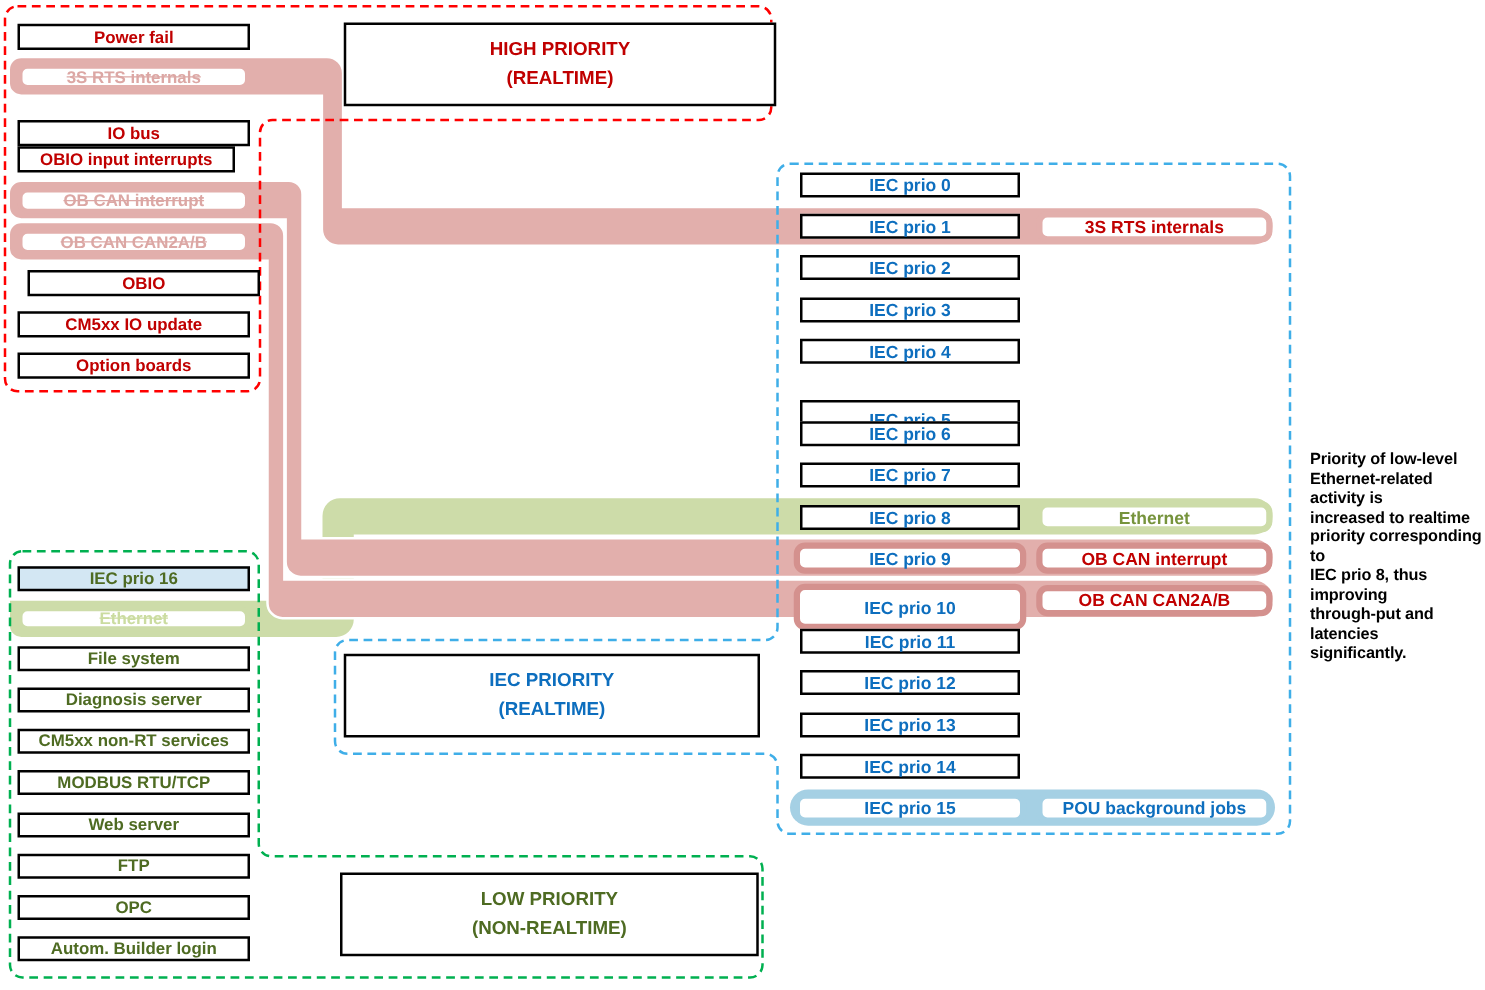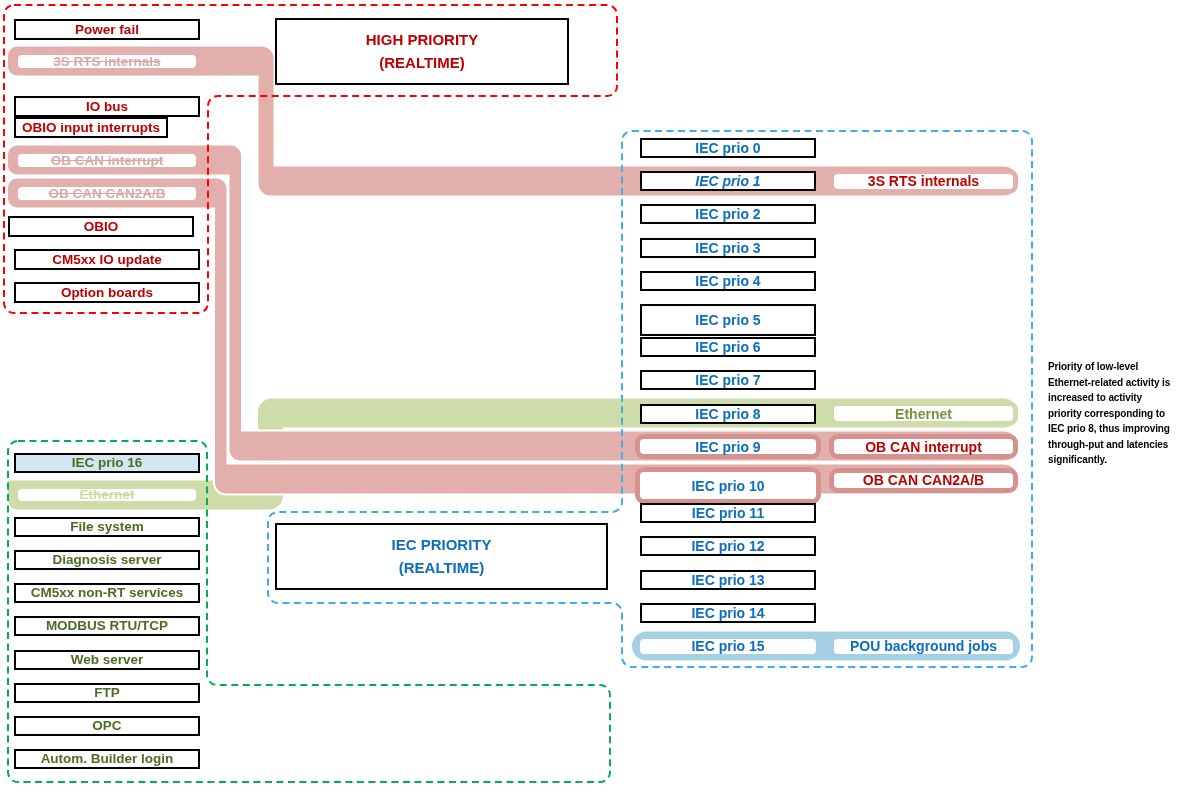--- a/index.html
+++ b/index.html
@@ -13,21 +13,21 @@
   .v-olive{color:var(--olive_dark);}
   .v-blue{color:var(--blue_text);font-size:14px;}
   .v-faded_red{color:var(--red_faded);text-decoration:line-through;border:4px solid var(--band_pink);border-radius:8px;}
   .v-faded_green{color:var(--green_faded);text-decoration:line-through;border:4px solid var(--band_green);border-radius:8px;}
   .v-iec16{color:var(--olive_dark);background:var(--iec16_bg);}
   .wrapbox{border-width:5px;border-radius:9px;font-size:14px;}
   .titlebox{position:absolute;box-sizing:border-box;background:#fff;border:2px solid #000;
             display:flex;flex-direction:column;align-items:center;justify-content:center;
             font-weight:700;font-size:15px;line-height:1.5;text-align:center;}
   .annotation{position:absolute;left:1048px;top:359px;width:140px;color:#000;
-              font-weight:700;font-size:10px;line-height:15.5px;letter-spacing:-0.1px;}
+              font-weight:700;font-size:13px;line-height:15.5px;letter-spacing:-0.1px;}
 </style>
 </head>
 <body>
 
 <div id="stage">
 
   <svg class="layer" width="1188" height="792">
 
     <path style="fill:var(--band_green)" stroke="#fff" stroke-width="4" paint-order="stroke" d="M 8 480.5 H 258 V 412.5 A 14 14 0 0 1 272 398.5 H 1003.5 A 14.5 14.5 0 1 1 1003.5 427.5
              H 283 V 495.5 A 14 14 0 0 1 269 509.5 H 17 A 9 9 0 0 1 8 500.5 Z"></path>
@@ -52,59 +52,63 @@
              A 10 10 0 0 0 208 106 V 303 A 10 10 0 0 1 198 313 H 14 A 10 10 0 0 1 4 303
              V 15 A 10 10 0 0 1 14 5 Z"></path>
     <path fill="none" style="stroke:var(--dash_blue)" stroke-width="2" stroke-dasharray="7 4.5" d="M 632 131 H 1022 A 10 10 0 0 1 1032 141 V 657 A 10 10 0 0 1 1022 667 H 632
              A 10 10 0 0 1 622 657 V 613 A 10 10 0 0 0 612 603 H 278 A 10 10 0 0 1 268 593
              V 522 A 10 10 0 0 1 278 512 H 612 A 10 10 0 0 0 622 502 V 141 A 10 10 0 0 1 632 131 Z"></path>
     <path fill="none" style="stroke:var(--dash_green)" stroke-width="2" stroke-dasharray="7 4.5" d="M 18 441 H 197 A 10 10 0 0 1 207 451 V 675 A 10 10 0 0 0 217 685 H 600
              A 10 10 0 0 1 610 695 V 772 A 10 10 0 0 1 600 782 H 18 A 10 10 0 0 1 8 772
              V 451 A 10 10 0 0 1 18 441 Z"></path>
   </svg>
 
-  <div class="titlebox" style="left:275px;top:18px;width:294px;height:67px;color:var(--red_text)">
+  <div class="titlebox" style="left:275px;top:18px;width:346px;height:67px;color:var(--red_text)">
     <span>HIGH PRIORITY</span>
     <span>(REALTIME)</span>
   </div>
   <div class="titlebox" style="left:275px;top:523px;width:333px;height:67px;color:var(--blue_text)">
     <span>IEC PRIORITY</span>
     <span>(REALTIME)</span>
   </div>
+  <div class="titlebox" style="left:272px;top:698px;width:335px;height:67px;color:var(--olive_dark)">
+    <span>LOW PRIORITY</span>
+    <span>(NON-REALTIME)</span>
+  </div>
 
   <div id="left-red-list">
       <div class="item v-red" style="left: 14px; top: 19px; width: 186px; height: 21px;">Power fail</div>
       <div class="item v-faded_red" style="left: 14px; top: 51px; width: 186px; height: 21px;">3S RTS internals</div>
       <div class="item v-red" style="left: 14px; top: 84px; width: 186px; height: 21px; margin-top: 12px;">IO bus</div>
-      <div class="item v-red" style="left: 14px; top: 117px; width: 154px; height: 21px;">OBIO input interrupts</div>
+      <div class="item v-red" style="left: 14px; top: 117px; width: 174px; height: 21px;">OBIO input interrupts</div>
       <div class="item v-faded_red" style="left: 14px; top: 150px; width: 186px; height: 21px;">OB CAN interrupt</div>
       <div class="item v-faded_red" style="left: 14px; top: 183px; width: 186px; height: 21px;">OB CAN CAN2A/B</div>
-      <div class="item v-red" style="left: 8px; top: 216px; width: 186px; height: 21px;">OBIO</div>
+      <div class="item v-red" style="left: 22px; top: 216px; width: 186px; height: 21px;">OBIO</div>
       <div class="item v-red" style="left: 14px; top: 249px; width: 186px; height: 21px;">CM5xx IO update</div>
       <div class="item v-red" style="left: 14px; top: 282px; width: 186px; height: 21px;">Option boards</div>
     </div>
   <div id="left-green-list">
       <div class="item v-iec16" style="left: 14px; top: 453px; width: 186px; height: 20px;">IEC prio 16</div>
       <div class="item v-faded_green" style="left: 14px; top: 485px; width: 186px; height: 20px;">Ethernet</div>
       <div class="item v-olive" style="left: 14px; top: 517px; width: 186px; height: 20px;">File system</div>
       <div class="item v-olive" style="left: 14px; top: 550px; width: 186px; height: 20px;">Diagnosis server</div>
       <div class="item v-olive" style="left: 14px; top: 583px; width: 186px; height: 20px;">CM5xx non-RT services</div>
       <div class="item v-olive" style="left: 14px; top: 616px; width: 186px; height: 20px;">MODBUS RTU/TCP</div>
       <div class="item v-olive" style="left: 14px; top: 650px; width: 186px; height: 20px;">Web server</div>
       <div class="item v-olive" style="left: 14px; top: 683px; width: 186px; height: 20px;">FTP</div>
       <div class="item v-olive" style="left: 14px; top: 716px; width: 186px; height: 20px;">OPC</div>
       <div class="item v-olive" style="left: 14px; top: 749px; width: 186px; height: 20px;">Autom. Builder login</div>
     </div>
   <div id="iec-list">
       <div class="item v-blue" style="left: 640px; top: 138px; width: 176px; height: 20px;">IEC prio 0</div>
-      <div class="item v-blue" style="left: 640px; top: 171.2px; width: 176px; height: 20px; font-style: italic;">IEC prio 1</div>
+      <div class="item v-blue" style="left: 640px; top: 171.2px; width: 176px; height: 20px;">IEC prio 1</div>
       <div class="item v-blue" style="left: 640px; top: 204.4px; width: 176px; height: 20px;">IEC prio 2</div>
       <div class="item v-blue" style="left: 640px; top: 237.6px; width: 176px; height: 20px;">IEC prio 3</div>
       <div class="item v-blue" style="left: 640px; top: 270.8px; width: 176px; height: 20px;">IEC prio 4</div>
-      <div class="item v-blue" style="left: 640px; top: 304px; width: 176px; height: 32px;">IEC prio 5</div>
+      <div class="item v-blue" style="left: 640px; top: 320px; width: 176px; height: 32px;">IEC prio 5</div>
       <div class="item v-blue" style="left: 640px; top: 337.2px; width: 176px; height: 20px;">IEC prio 6</div>
       <div class="item v-blue" style="left: 640px; top: 370.4px; width: 176px; height: 20px;">IEC prio 7</div>
       <div class="item v-blue" style="left: 640px; top: 403.6px; width: 176px; height: 20px; text-align: center;">IEC prio 8</div>
       <div class="item v-blue wrapbox" style="left: 635px; top: 434.3px; width: 186px; height: 25px; border: 5px solid rgb(212, 145, 142); border-radius: 9px;">IEC prio 9</div>
       <div class="item v-blue wrapbox" style="left: 635px; top: 467px; width: 186px; height: 37px; border: 5px solid rgb(212, 145, 142); border-radius: 9px;">IEC prio 10</div>
       <div class="item v-blue" style="left: 640px; top: 503.2px; width: 176px; height: 20px;">IEC prio 11</div>
       <div class="item v-blue" style="left: 640px; top: 536.4px; width: 176px; height: 20px;">IEC prio 12</div>
       <div class="item v-blue" style="left: 640px; top: 569.6px; width: 176px; height: 20px;">IEC prio 13</div>
       <div class="item v-blue" style="left: 640px; top: 602.8px; width: 176px; height: 20px;">IEC prio 14</div>
       <div class="item v-blue wrapbox" style="left: 635px; top: 633.5px; width: 186px; height: 25px; border: 5px solid rgb(165, 208, 228); border-radius: 9px;">IEC prio 15</div>
@@ -113,19 +117,19 @@
       <div class="item wrapbox" style="left: 829px; top: 168.7px; width: 189px; height: 25px; border: 5px solid rgb(226, 175, 172); border-radius: 9px; color: rgb(192, 0, 0);">3S RTS internals</div>
       <div class="item wrapbox" style="left: 829px; top: 401.1px; width: 189px; height: 25px; border: 5px solid rgb(205, 220, 169); border-radius: 9px; color: rgb(118, 147, 60);">Ethernet</div>
       <div class="item wrapbox" style="left: 829px; top: 434.3px; width: 189px; height: 25px; border: 5px solid rgb(212, 145, 142); border-radius: 9px; color: rgb(192, 0, 0);">OB CAN interrupt</div>
       <div class="item wrapbox" style="left: 829px; top: 467.5px; width: 189px; height: 25px; border: 5px solid rgb(212, 145, 142); border-radius: 9px; color: rgb(192, 0, 0);">OB CAN CAN2A/B</div>
       <div class="item wrapbox" style="left: 829px; top: 633.5px; width: 189px; height: 25px; border: 5px solid rgb(165, 208, 228); border-radius: 9px; color: rgb(13, 110, 190);">POU background jobs</div>
     </div>
 
   <div class="annotation" id="annotation">
       <div>Priority of low-level</div>
       <div>Ethernet-related activity is</div>
-      <div>increased to activity</div>
+      <div>increased to realtime</div>
       <div>priority corresponding to</div>
       <div>IEC prio 8, thus improving</div>
       <div>through-put and latencies</div>
       <div>significantly.</div>
     </div>
 </div>
 
 </body></html>

